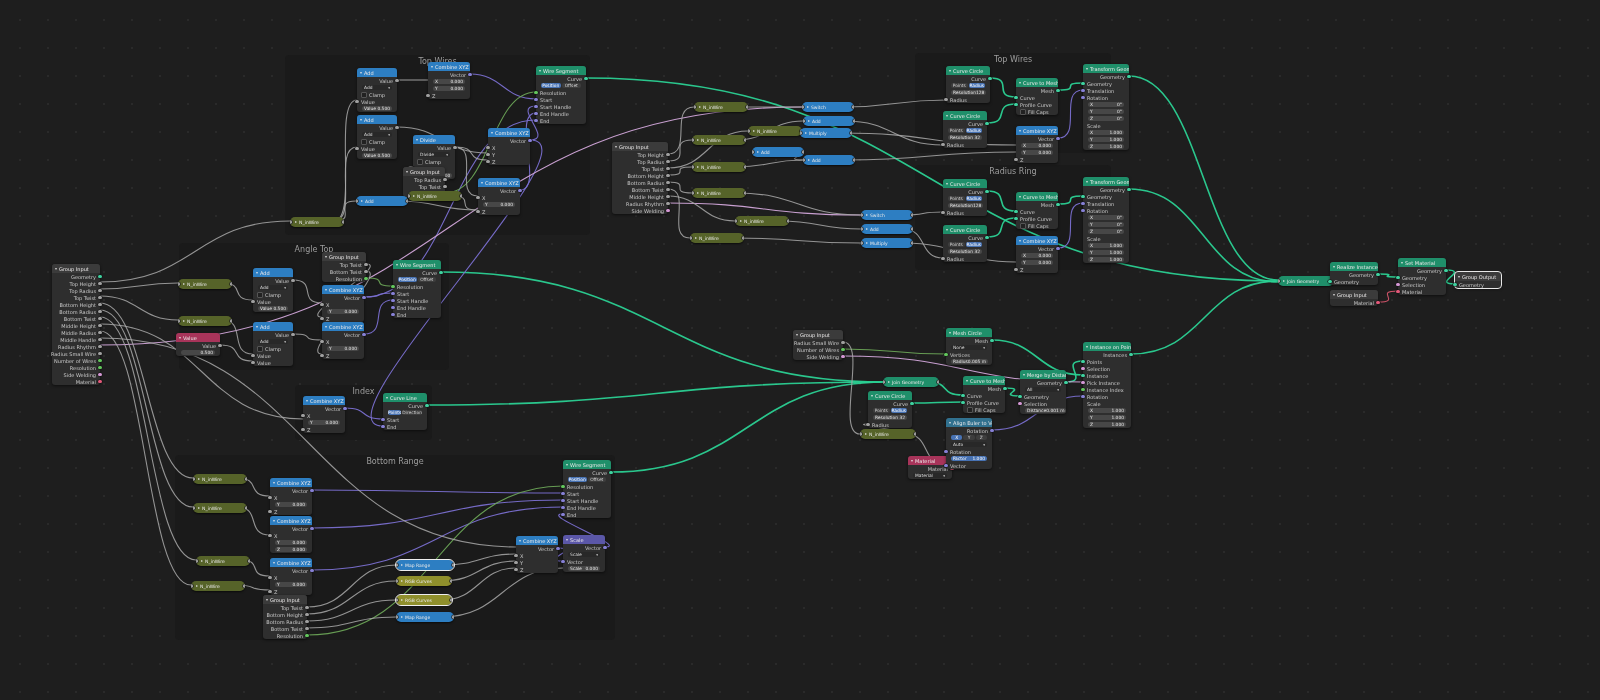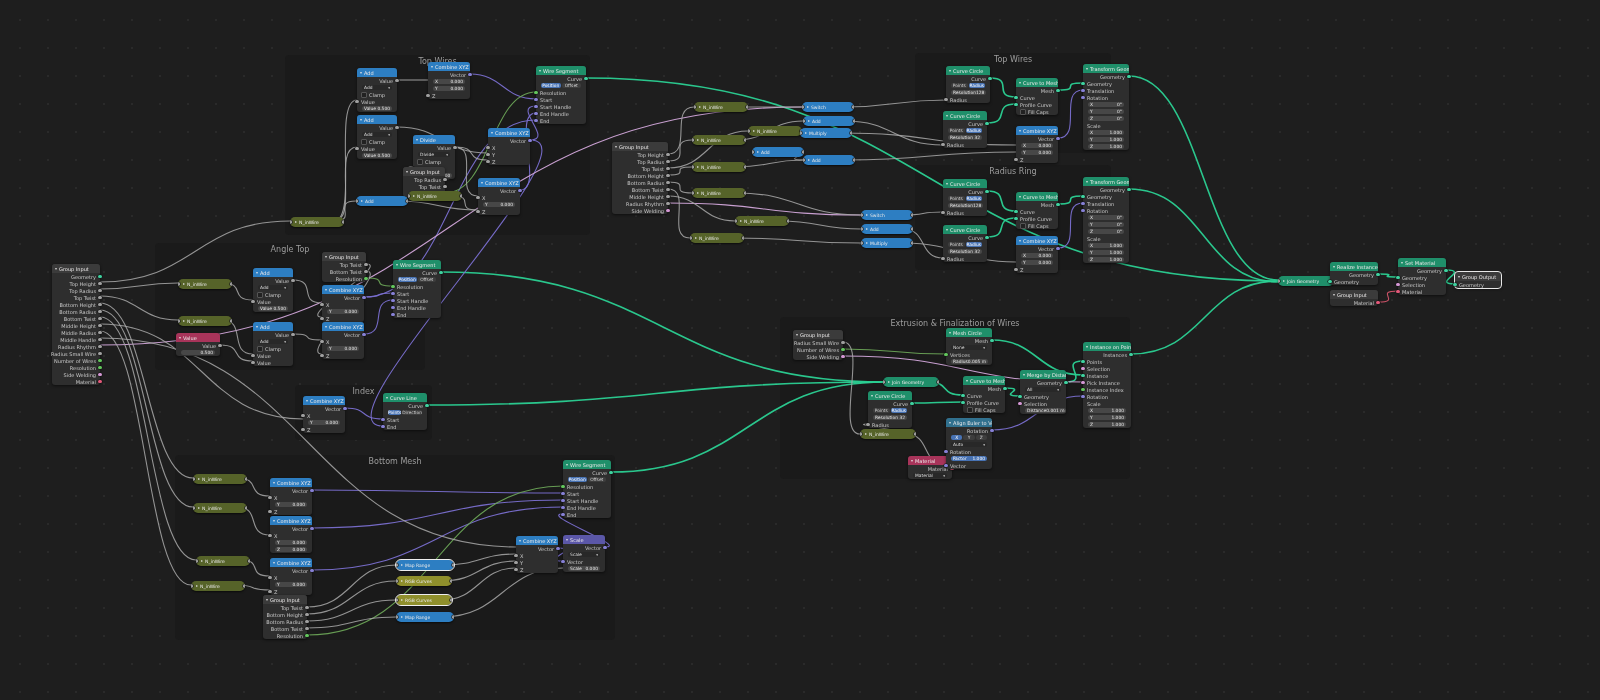--- a/index.html
+++ b/index.html
@@ -34,37 +34,34 @@
   .capsule.selected{outline:1px solid #eee;}
   .cdot{position:absolute;width:3.4px;height:3.4px;border-radius:50%;top:3.3px;box-shadow:0 0 0 .6px #141414;}
 </style>
 </head>
 <body>
 
 <div id="stage">
     <div class="frame" style="left: 285px; top: 55px; width: 305px; height: 180px;">
       <div class="frame-label">Top Wires</div>
     </div>
-    <div class="frame" style="left: 155px; top: 243px; width: 270px; height: 127px;">
+    <div class="frame" style="left: 179px; top: 243px; width: 270px; height: 127px;">
       <div class="frame-label">Angle Top</div>
     </div>
     <div class="frame" style="left: 295px; top: 385px; width: 137px; height: 55px;">
       <div class="frame-label">Index</div>
     </div>
     <div class="frame" style="left: 175px; top: 455px; width: 440px; height: 185px;">
-      <div class="frame-label">Bottom Mesh</div>
+      <div class="frame-label">Bottom Range</div>
     </div>
     <div class="frame" style="left: 915px; top: 53px; width: 196px; height: 100px;">
       <div class="frame-label">Top Wires</div>
     </div>
     <div class="frame" style="left: 915px; top: 165px; width: 196px; height: 105px;">
       <div class="frame-label">Radius Ring</div>
-    </div>
-    <div class="frame" style="left: 780px; top: 317px; width: 350px; height: 162px;">
-      <div class="frame-label">Extrusion &amp; Finalization of Wires</div>
     </div>
     <svg id="wires" width="1600" height="700">
       <path d="M586,78 C932,78 932,281 1278,281" fill="none" stroke="#2bd193" stroke-width="1.6" opacity="0.95"></path>
       <path d="M441,272 C663,272 663,382 885,382" fill="none" stroke="#2bd193" stroke-width="1.6" opacity="0.95"></path>
       <path d="M427,405 C656,405 656,382 885,382" fill="none" stroke="#2bd193" stroke-width="1.6" opacity="0.95"></path>
       <path d="M611,472 C748,472 748,382 885,382" fill="none" stroke="#2bd193" stroke-width="1.6" opacity="0.95"></path>
       <path d="M927,382 C952,382 938,395 963,395" fill="none" stroke="#2bd193" stroke-width="1.6" opacity="0.95"></path>
       <path d="M912,403 C937.5,403 937.5,402 963,402" fill="none" stroke="#2bd193" stroke-width="1.6" opacity="0.95"></path>
       <path d="M992,340 C1037.5,340 1037.5,375 1083,375" fill="none" stroke="#2bd193" stroke-width="1.6" opacity="0.95"></path>
       <path d="M1005,388 C1030,388 995,396 1020,396" fill="none" stroke="#2bd193" stroke-width="1.6" opacity="0.95"></path>

